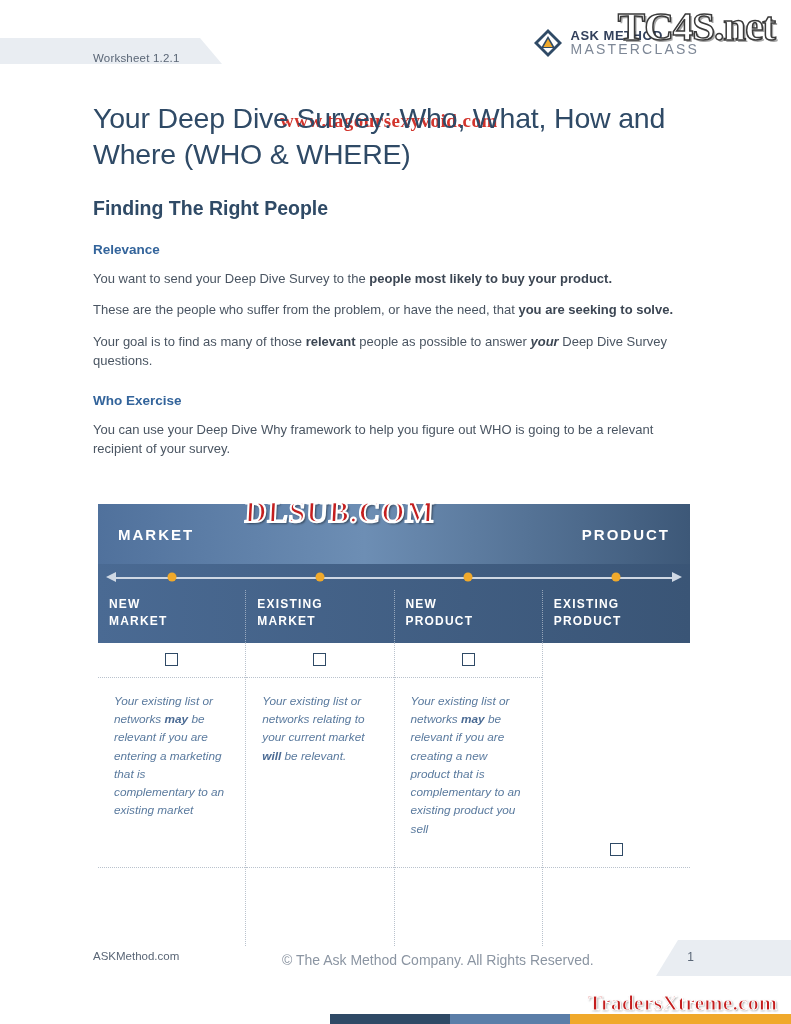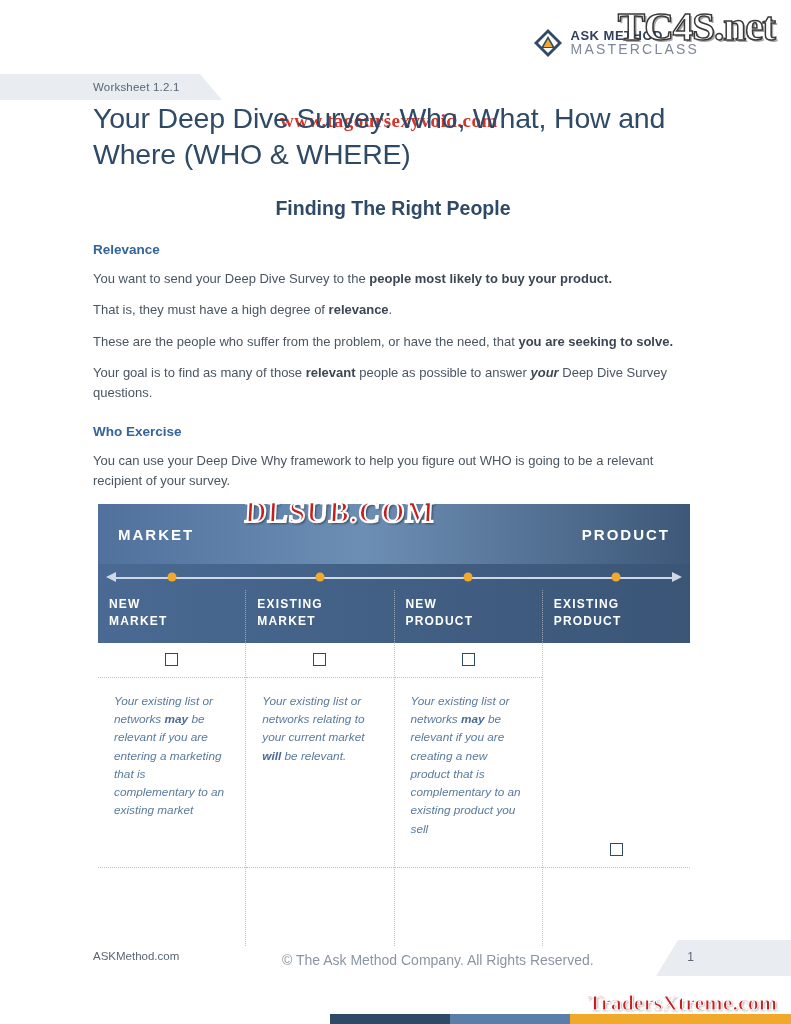--- a/index.html
+++ b/index.html
@@ -11,21 +11,21 @@
     overflow:hidden;
     position:relative;
   }
   .page{position:relative;width:791px;height:1024px;}
 
   
   .worksheet-tab{
     position:absolute;left:0;top:38px;width:222px;height:26px;
     background:#e9edf2;
     clip-path:polygon(0 0,200px 0,222px 26px,0 26px);
-    display:flex;align-items:center;margin-top:36px;
+    display:flex;align-items:flex-end;
   }
   .worksheet-tab span{
     margin-left:93px;font-size:11.5px;color:#5a6676;letter-spacing:.2px;
   }
 
   .logo{
     position:absolute;right:92px;top:28px;display:flex;align-items:center;gap:8px;
   }
   .logo-mark{width:30px;height:30px;position:relative;}
   .logo-text{line-height:1.05;}
@@ -64,21 +64,21 @@
     text-shadow:1px 1px 2px rgba(0,0,0,.4);
   }
 
   
   .content{position:absolute;left:93px;top:100px;width:600px;}
   h1.title{
     margin:0;font-size:28.5px;line-height:1.28;color:#2f4a66;
     font-weight:normal;letter-spacing:-.2px;
   }
   h2.sub{
-    margin:24px 0 0 0;font-size:19.5px;color:#2f4a66;font-weight:bold;text-align:center;
+    margin:24px 0 0 0;font-size:19.5px;color:#2f4a66;font-weight:bold;
   }
   h3.sec{
     margin:22px 0 0 0;font-size:13.5px;color:#33649b;font-weight:bold;
   }
   p.body{
     margin:12px 0 0 0;font-size:13px;line-height:1.5;color:#4a5562;
   }
   p.body b{color:#3c4653;}
   p.body i{font-style:italic;}
 
@@ -184,21 +184,20 @@
 
   <div class="wm-tc4s">TC4S.net</div>
   <div class="wm-red">www.tagoursexyvoid.com</div>
 
   <div class="content">
     <h1 class="title">Your Deep Dive Survey: Who, What, How and Where (WHO &amp; WHERE)</h1>
     <h2 class="sub">Finding The Right People</h2>
     <h3 class="sec">Relevance</h3>
 
     <p class="body">You want to send your Deep Dive Survey to the <b>people most likely to buy your product.</b></p>
-    <p class="body">That is, they must have a high degree of <b>relevance</b>.</p>
     <p class="body">These are the people who suffer from the problem, or have the need, that <b>you are seeking to solve.</b></p>
     <p class="body">Your goal is to find as many of those <b>relevant</b> people as possible to answer <b><i>your</i></b> Deep Dive Survey questions.</p>
 
     <h3 class="sec">Who Exercise</h3>
     <p class="body">You can use your Deep Dive Why framework to help you figure out WHO is going to be a relevant recipient of your survey.</p>
   </div>
 
   <div class="matrix">
     <div class="mx-head">
       <span>MARKET</span>

